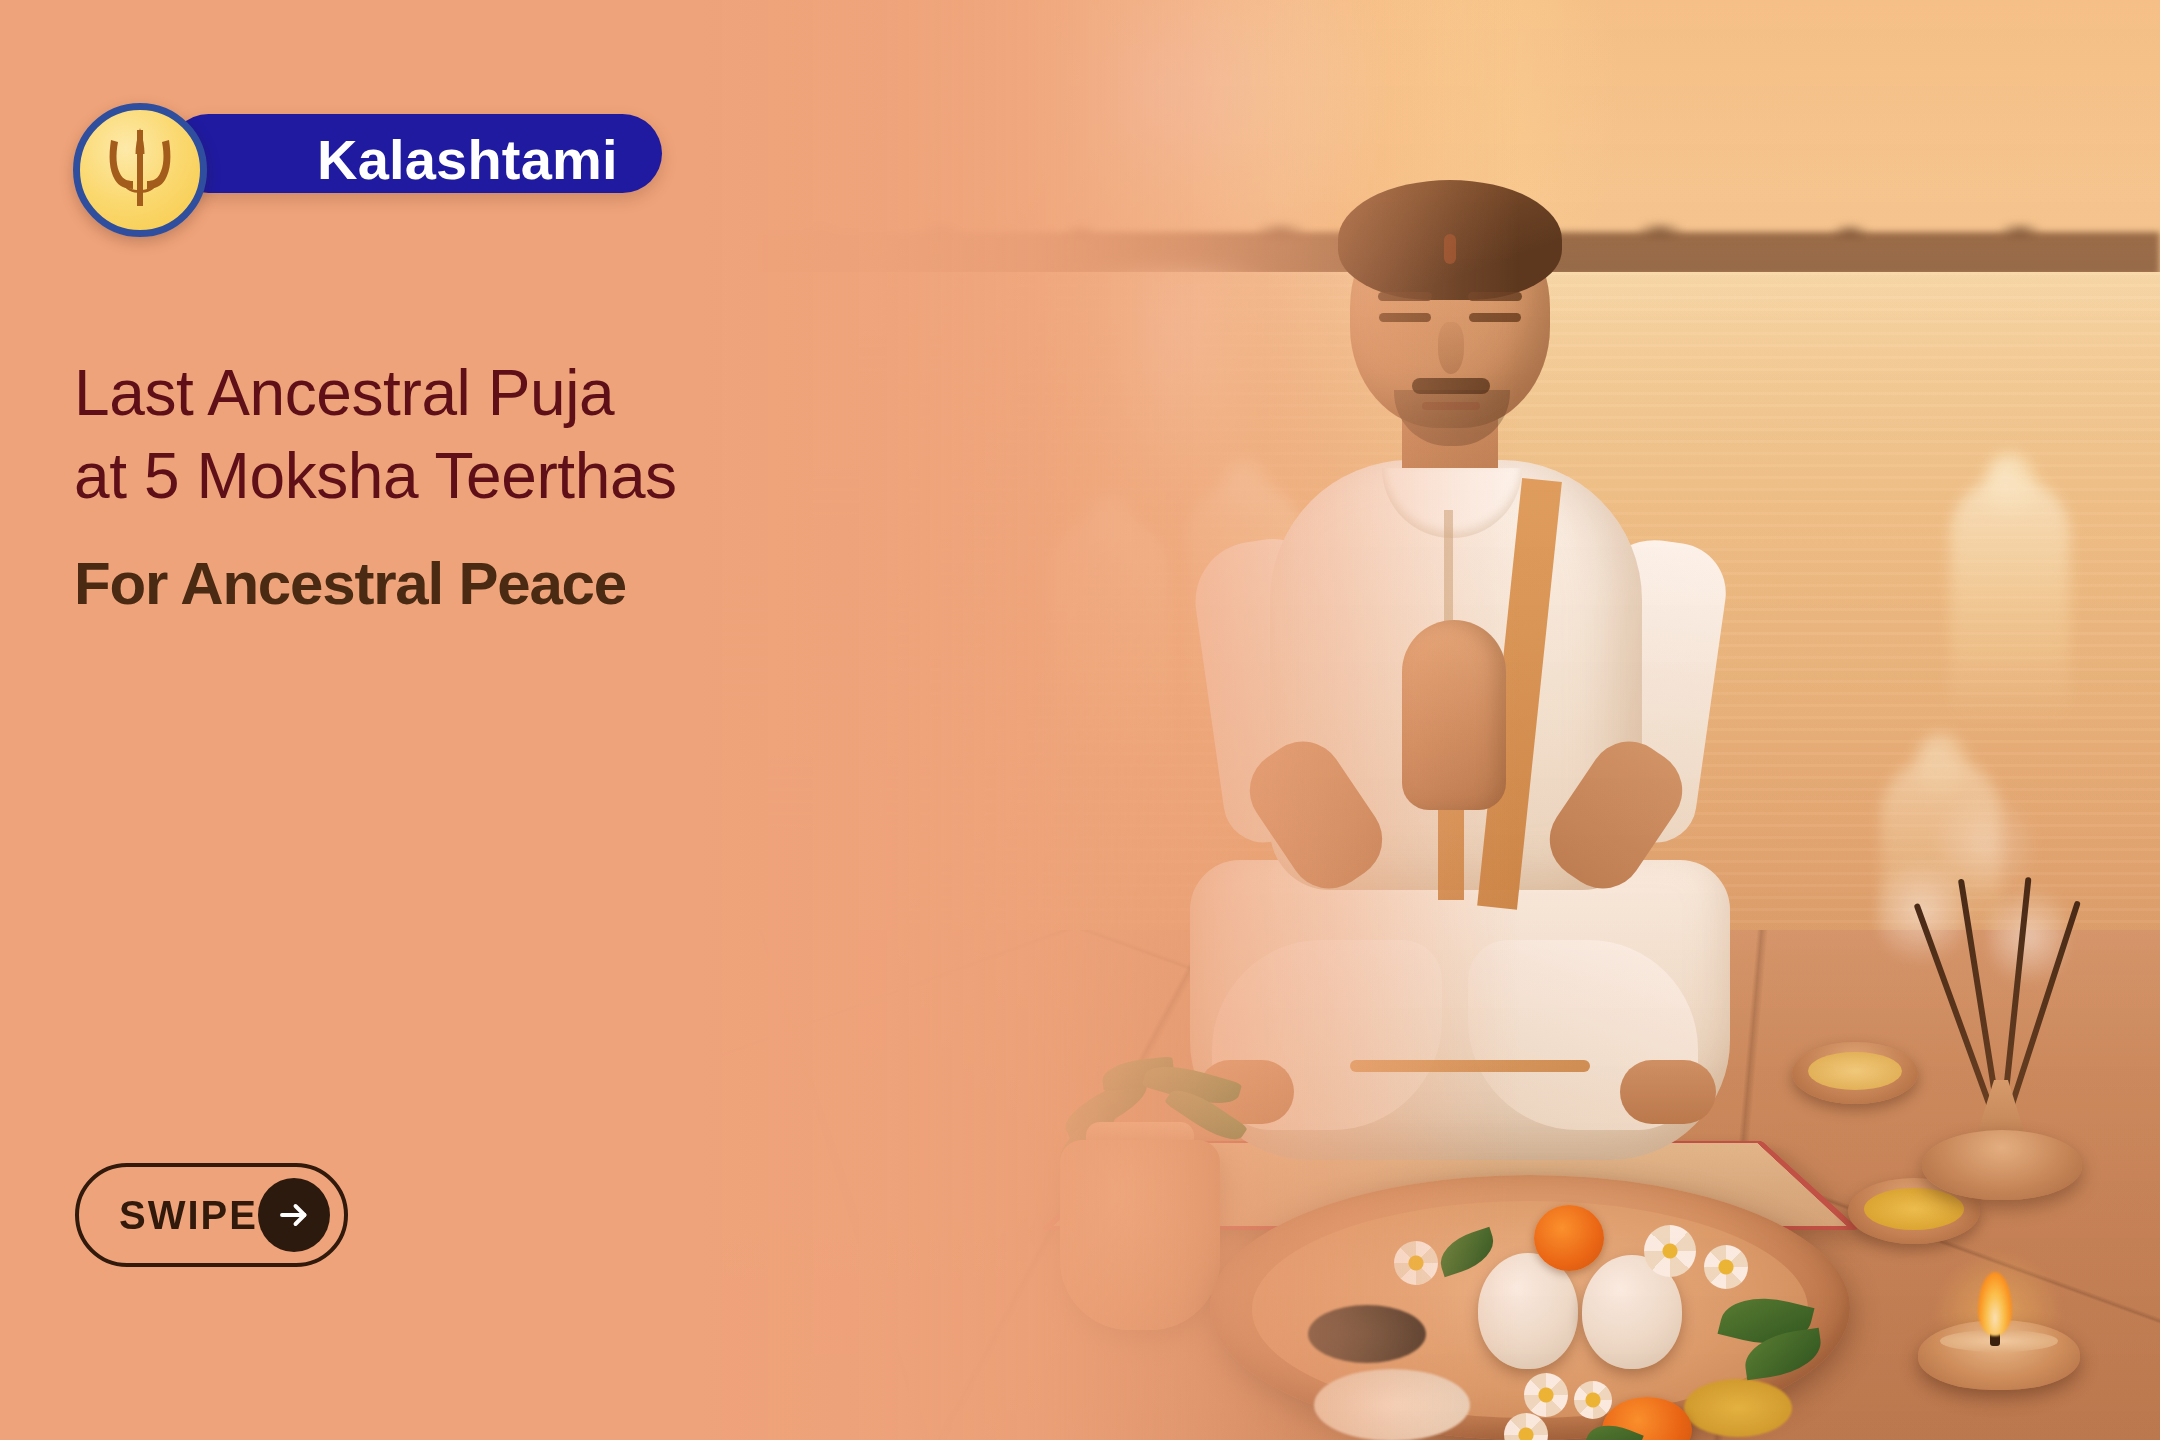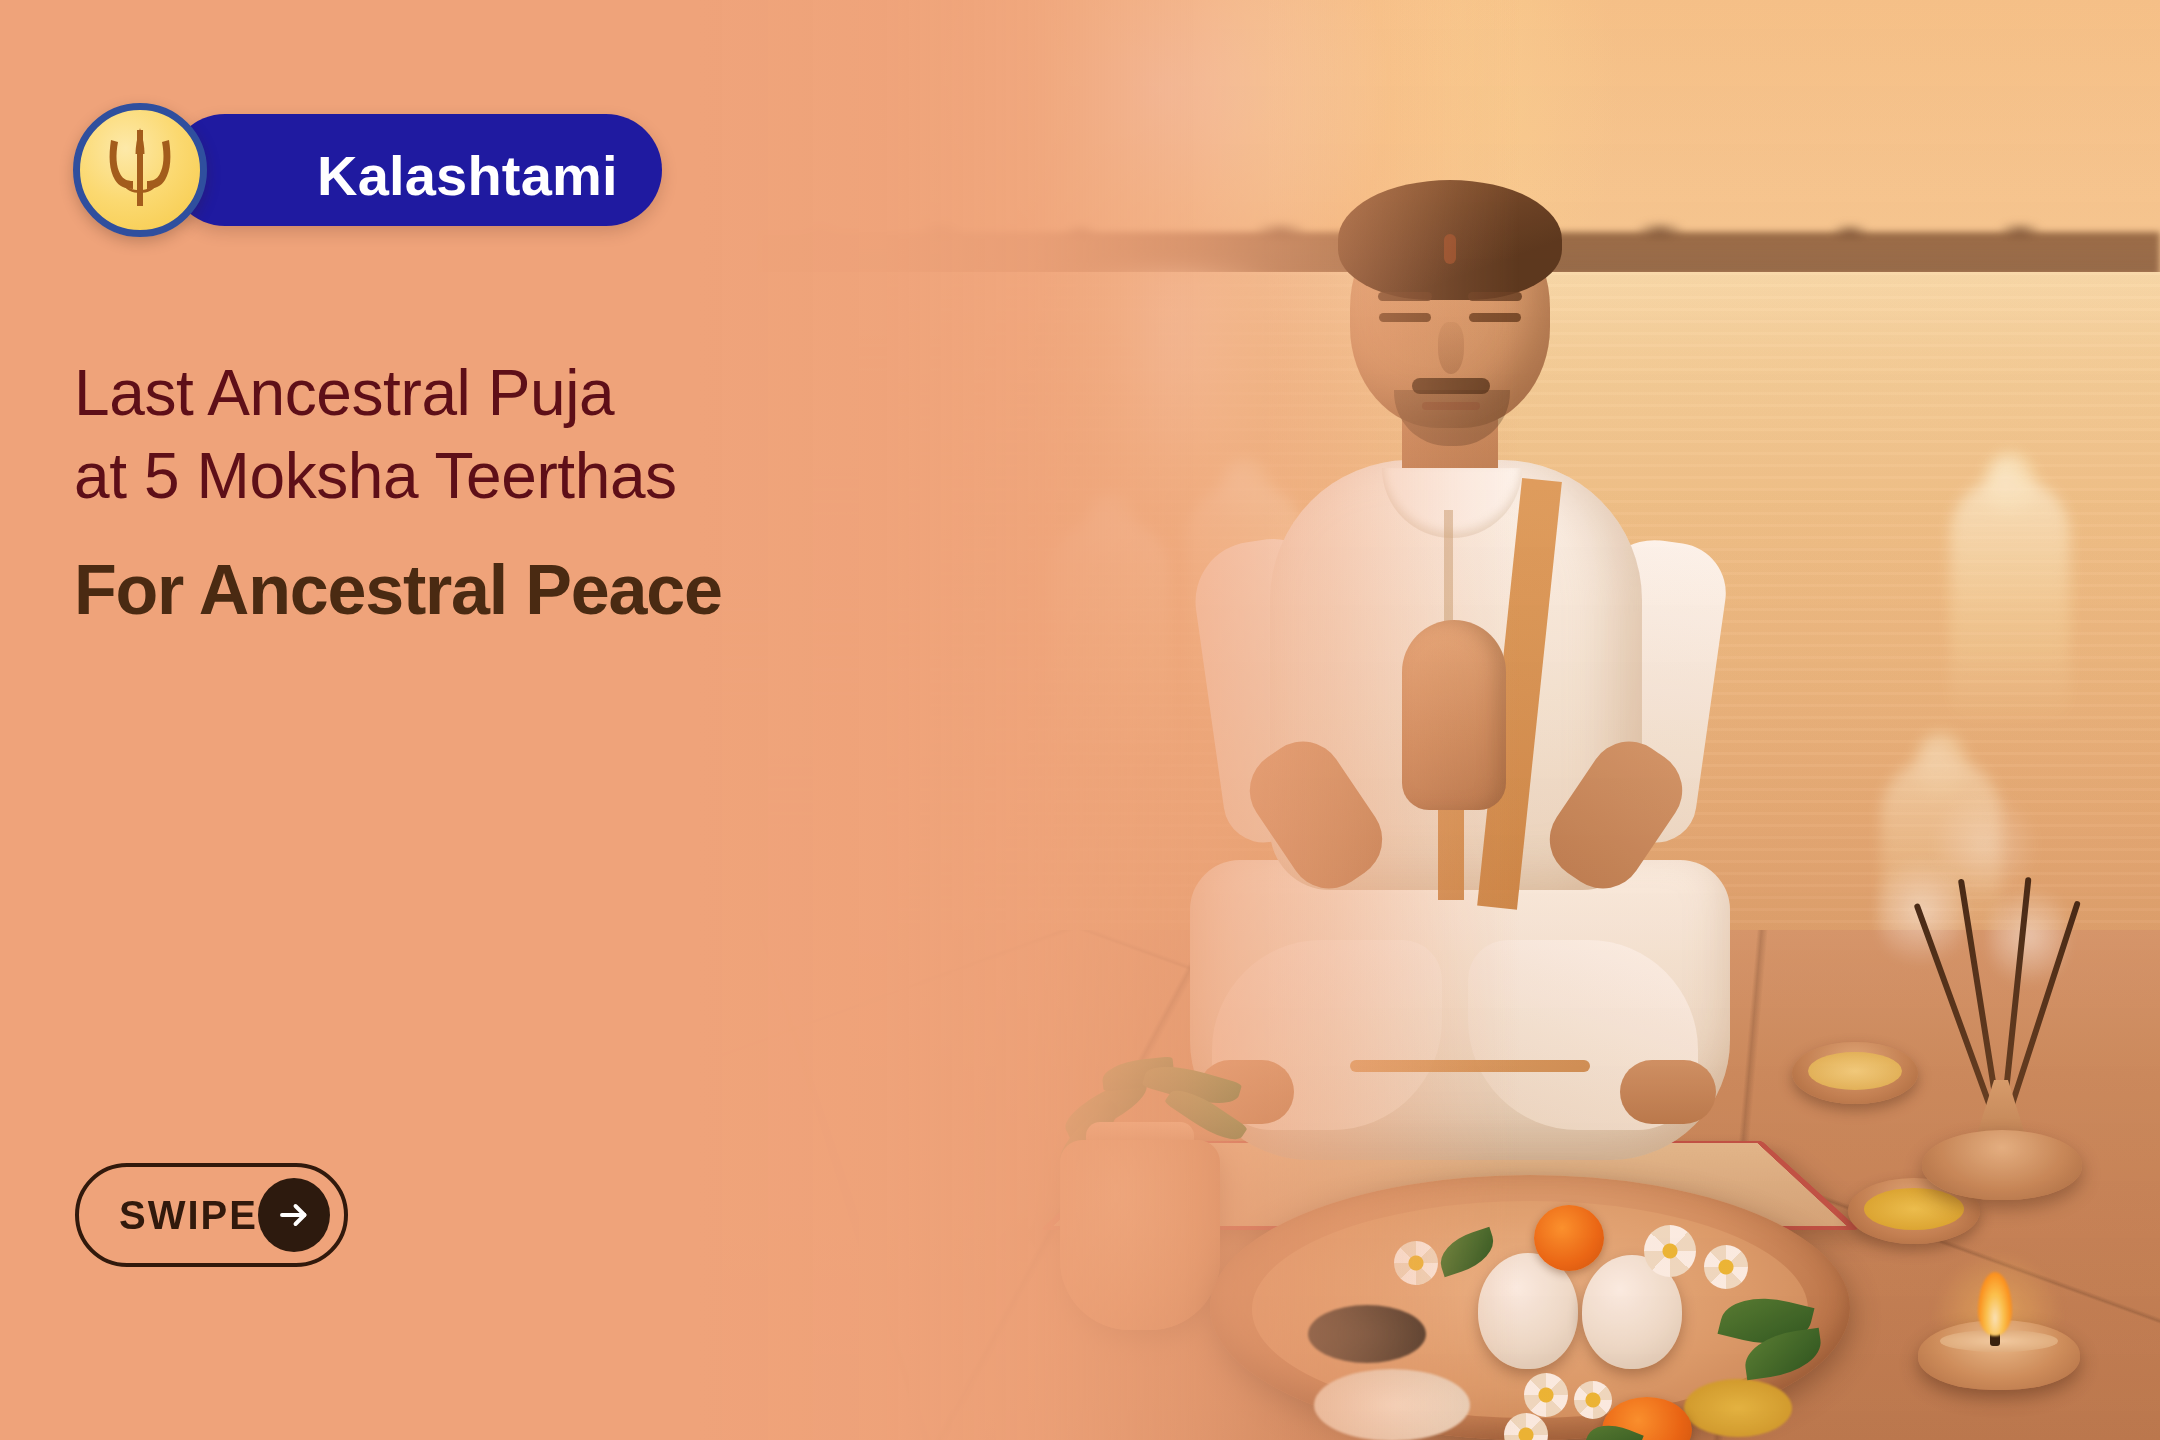--- a/index.html
+++ b/index.html
@@ -389,21 +389,21 @@
     pointer-events:none;
   }
 
   
   .badge{
     position:absolute; left:73px; top:103px;
     display:flex; align-items:center; height:134px;
   }
   .badge-pill{
     position:absolute; left:96px; top:11px;
-    height:112px; padding:12px 44px 0 148px;
+    height:79px; padding:12px 44px 0 148px;
     display:flex; align-items:center;
     background:#1f1aa0;
     border-radius:56px;
     box-shadow:0 6px 16px rgba(60,30,20,.18);
   }
   .badge-label{
     color:#ffffff; font-size:56px; font-weight:700; letter-spacing:.2px;
     white-space:nowrap; line-height:1;
   }
   .badge-coin{
@@ -418,21 +418,21 @@
   .trishul{ width:76px; height:84px; display:block; }
 
   
   .copy{ position:absolute; left:74px; top:352px; width:1060px; }
   .sub{
     color:#5e0f18; font-size:64px; font-weight:400; line-height:1.30;
     letter-spacing:-0.4px;
   }
   .head{
     margin-top:28px;
-    color:#4a2a12; font-size:70px; font-weight:700; line-height:1.26;
+    color:#4a2a12; font-size:60px; font-weight:700; line-height:1.26;
     letter-spacing:-1.2px;
   }
 
   
   .swipe{
     position:absolute; left:75px; top:1163px;
     width:273px; height:104px;
     border:4px solid #31190c; border-radius:52px;
     display:flex; align-items:center; justify-content:space-between;
     padding:0 14px 0 40px;

